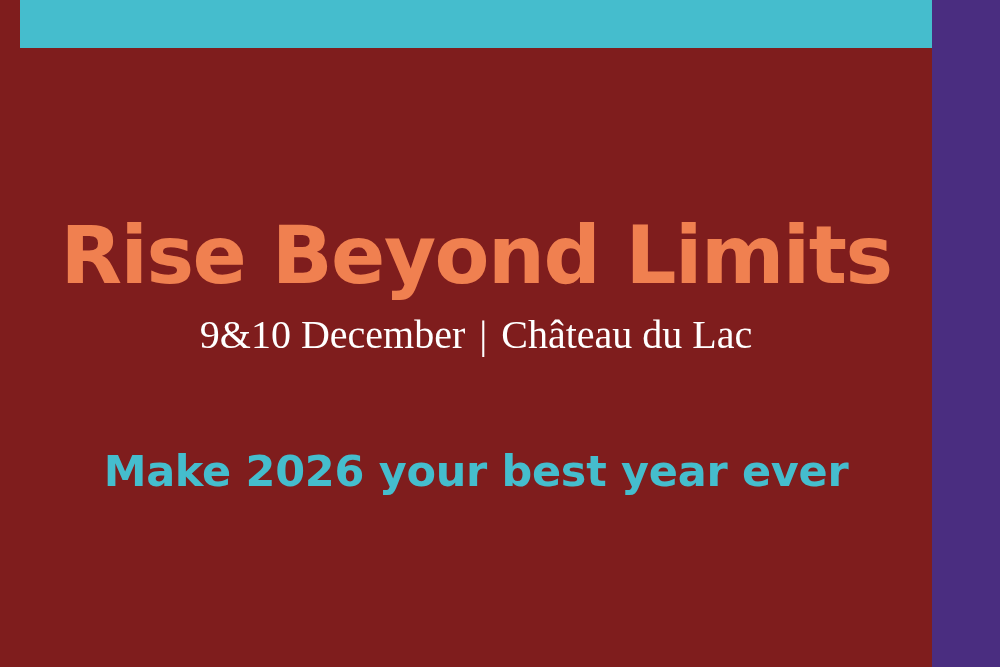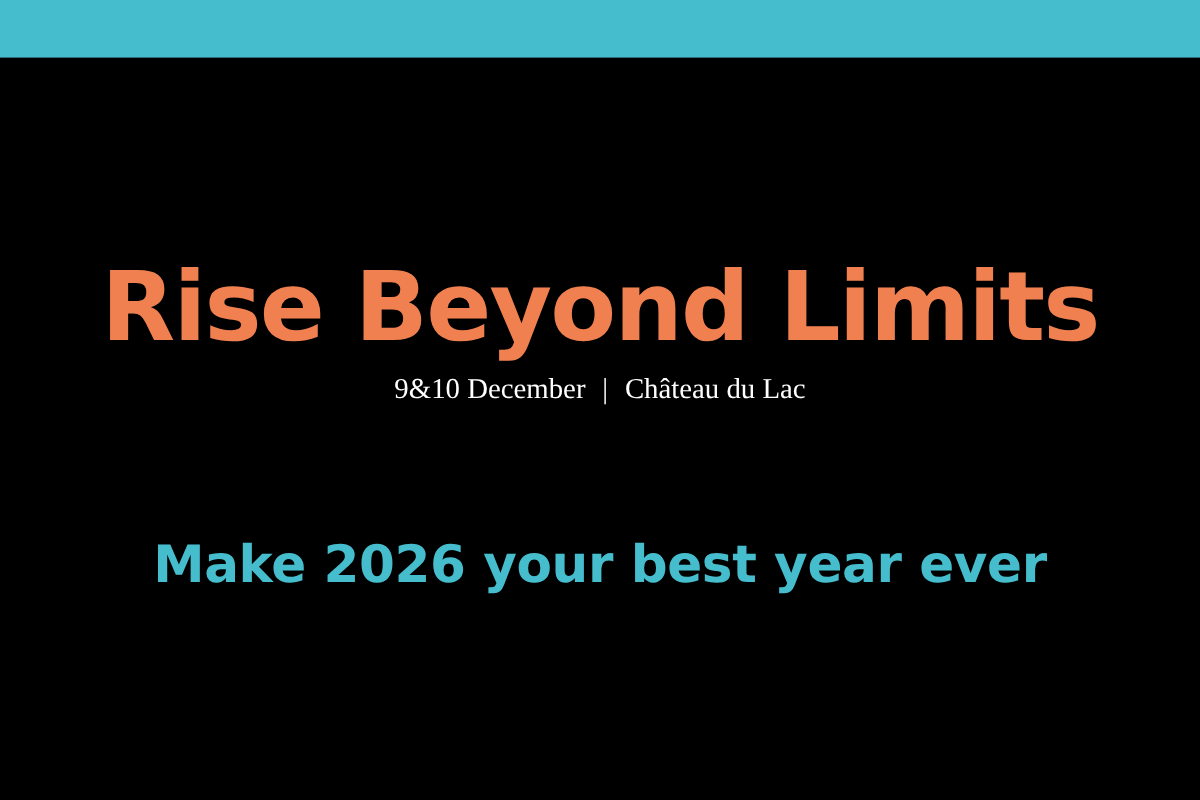--- a/index.html
+++ b/index.html
@@ -11,26 +11,27 @@
   body {
     width: 1000px;
     height: 667px;
     overflow: hidden;
     font-family: "Liberation Sans", sans-serif;
     background: #4a2d80;
   }
 
   #banner {
     position: relative;
-    width: 1000px;
+    width: 912px;
     height: 667px;
-    background: #000000;
+    background: #7f1d1d;
     display: flex;
     flex-direction: column;
     align-items: stretch;
+    padding-left: 20px;
   }
 
   
   #top-bar {
     width: 100%;
     height: 48px;
     flex: 0 0 48px;
     background: #45bdcd;
   }
 
@@ -57,21 +58,21 @@
     line-height: 1.0;
     letter-spacing: -1.5px;
     color: #f08050;
     white-space: nowrap;
   }
 
   #event-details {
     margin: 0;
     margin-top: 16px;
     font-family: "Liberation Serif", "DejaVu Serif", serif;
-    font-size: 24px;
+    font-size: 40px;
     font-weight: 400;
     line-height: 1.15;
     color: #ffffff;
     white-space: nowrap;
   }
 
   #event-details .detail-sep {
     display: inline-block;
     padding: 0 14px;
     font-weight: 300;

